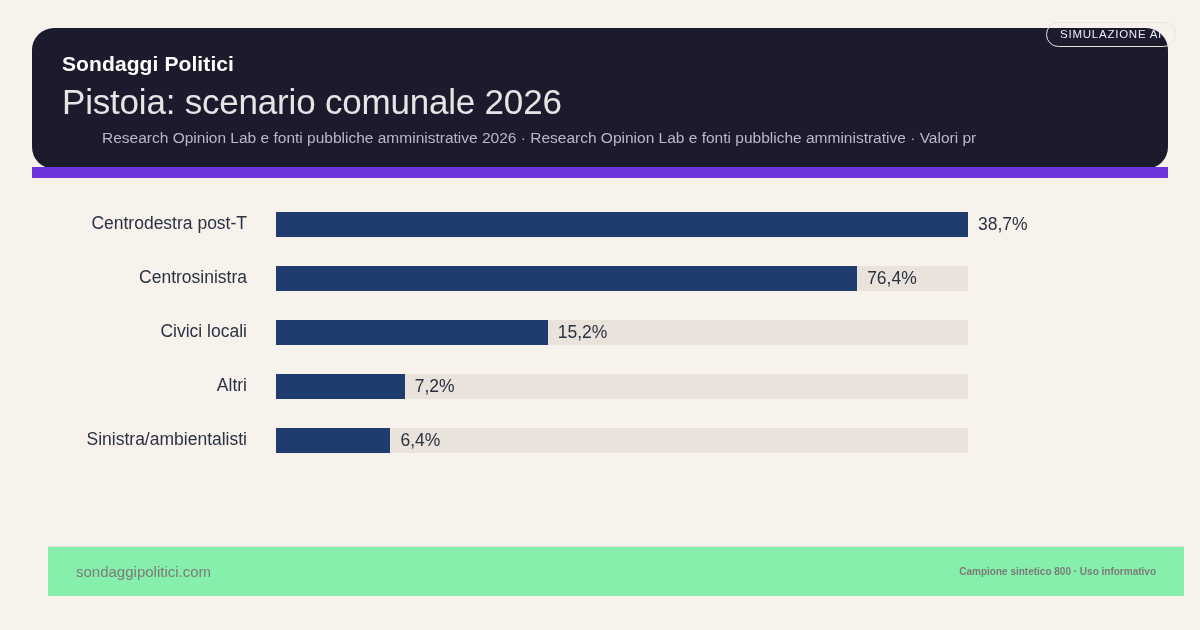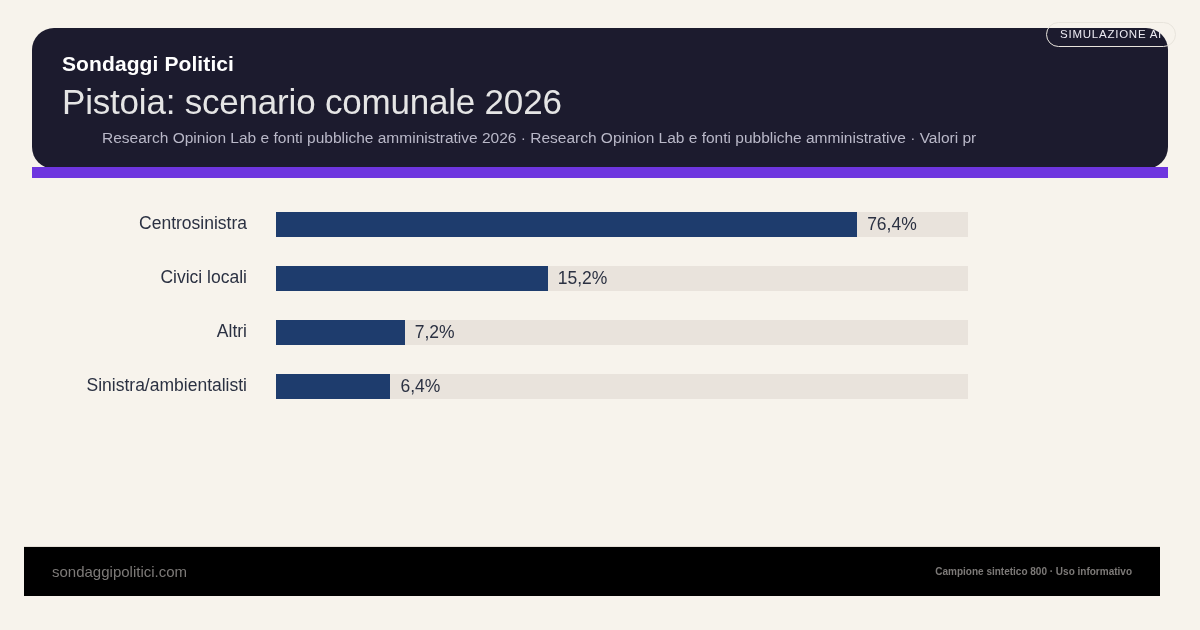--- a/index.html
+++ b/index.html
@@ -124,26 +124,26 @@
     line-height: 25px;
     color: #2b3142;
     font-size: 17.5px;
     white-space: nowrap;
     padding-left: 10px;
   }
 
   
   #footer {
     position: absolute;
-    left: 24px;
+    left: 48px;
     top: 546px;
     width: 1136px;
     height: 50px;
     border-top: 1px solid #e4ded6;
-    background: #000000;
+    background: #86efac;
     box-sizing: border-box;
   }
   #footer-left {
     position: absolute;
     left: 28px;
     top: 0;
     height: 49px;
     line-height: 49px;
     color: #7d7a78;
     font-size: 15px;
@@ -168,20 +168,27 @@
   <div id="eyebrow">Sondaggi Politici</div>
   <div id="headline">Pistoia: scenario comunale 2026</div>
   <div id="subline">Research Opinion Lab e fonti pubbliche amministrative 2026 · Research Opinion Lab e fonti pubbliche amministrative · Valori pr</div>
   <div id="sim-badge">SIMULAZIONE AI</div>
 </div>
 
 <div id="accent-bar"></div>
 
 <div id="chart">
 
+  <div class="bar-row">
+    <div class="bar-label">Centrodestra post-T</div>
+    <div class="bar-track">
+      <div class="bar-fill" style="width: 692px;"></div>
+    </div>
+    <div class="bar-value" style="left: 968px;">38,7%</div>
+  </div>
 
   <div class="bar-row">
     <div class="bar-label">Centrosinistra</div>
     <div class="bar-track">
       <div class="bar-fill" style="width: 581.137px;"></div>
     </div>
     <div class="bar-value" style="left: 857.137px;">76,4%</div>
   </div>
 
   <div class="bar-row">

